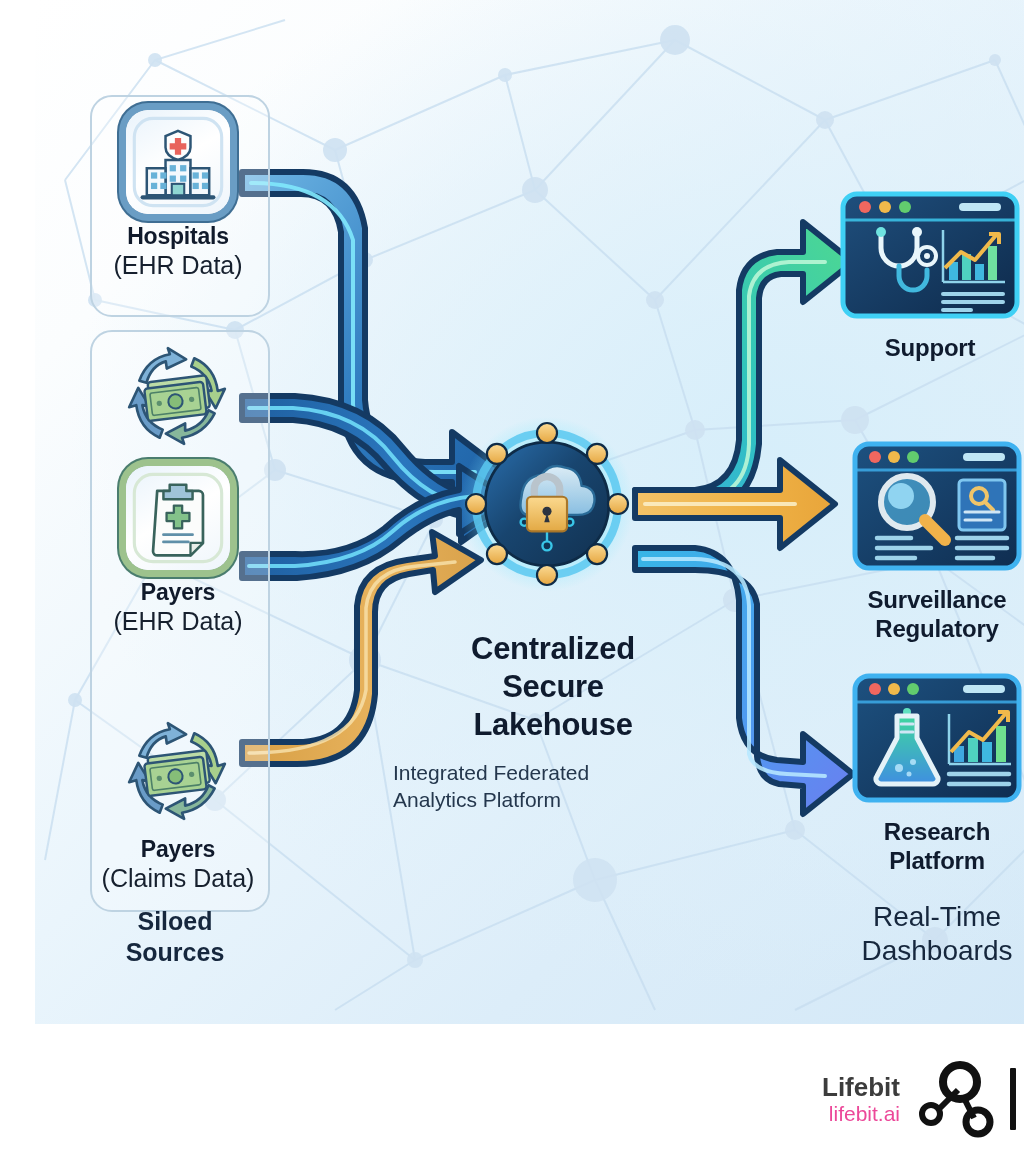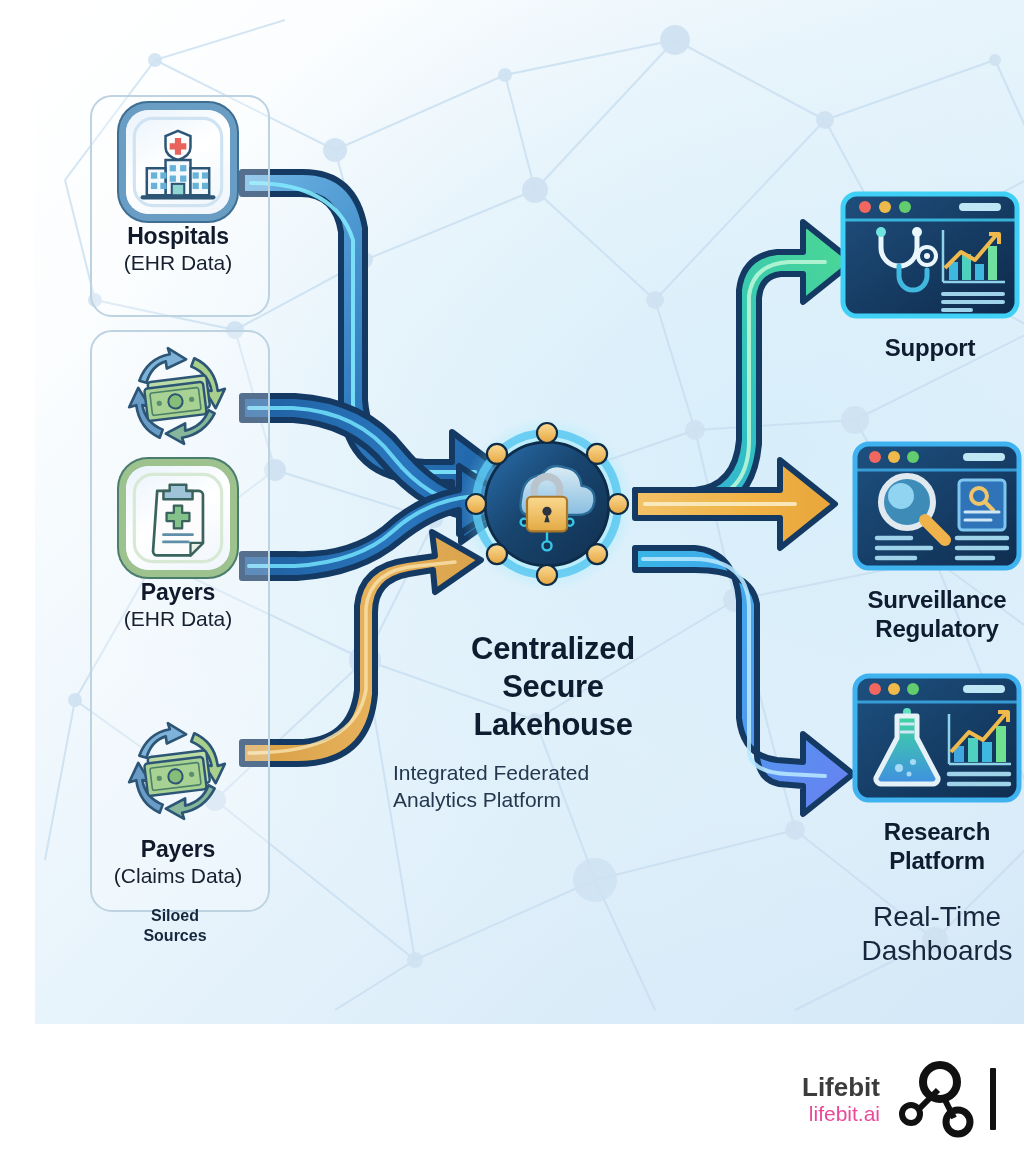--- a/index.html
+++ b/index.html
@@ -63,25 +63,25 @@
   .icon-tile.framed.green {
     box-shadow: 0 0 0 7px #9dc28d, 0 0 0 9px #4a7d6e, 0 3px 7px rgba(30,60,90,0.25);
   }
   .icon-tile.plain { background: none; box-shadow: none; width: 140px; height: 112px; }
 
   .src-title {
     font-size: 23px; font-weight: bold; color: #101a2b;
     letter-spacing: -0.2px; line-height: 1.08;
   }
   .src-sub {
-    font-size: 21px; color: #16202e; line-height: 1.2; margin-top: 1px;
+    font-size: 25px; color: #16202e; line-height: 1.2; margin-top: 1px;
   }
   #siloed-label {
     position: absolute; left: 40px; top: 906px; width: 200px;
-    text-align: center; font-size: 16px; font-weight: bold;
+    text-align: center; font-size: 25px; font-weight: bold;
     color: #16273d; line-height: 1.22;
   }
 
   
   #hub {
     position: absolute; left: 421px; top: 413px; width: 182px; height: 182px;
   }
   #hub-title {
     position: absolute; left: 368px; top: 630px; width: 300px;
     text-align: center; font-size: 31px; font-weight: bold;
@@ -108,21 +108,21 @@
     text-align: center; font-size: 28px; font-weight: normal;
     color: #16273d; line-height: 1.22;
   }
 
   
   #footer {
     position: absolute; left: 0; top: 1024px;
     width: 1024px; height: 130px; background: #ffffff;
   }
   #brand {
-    position: absolute; right: 28px; top: 36px;
+    position: absolute; right: 8px; top: 36px;
     display: flex; align-items: center; gap: 12px;
   }
   #brand-text { text-align: right; line-height: 1.08; }
   #brand-name { font-size: 26px; font-weight: bold; color: #3c3c3c; }
   #brand-url  { font-size: 21px; color: #ec4899; margin-top: 2px; }
   #brand-bar  { width: 6px; height: 62px; background: #111111; border-radius: 1px; }
 </style>
 </head>
 <body>
 

